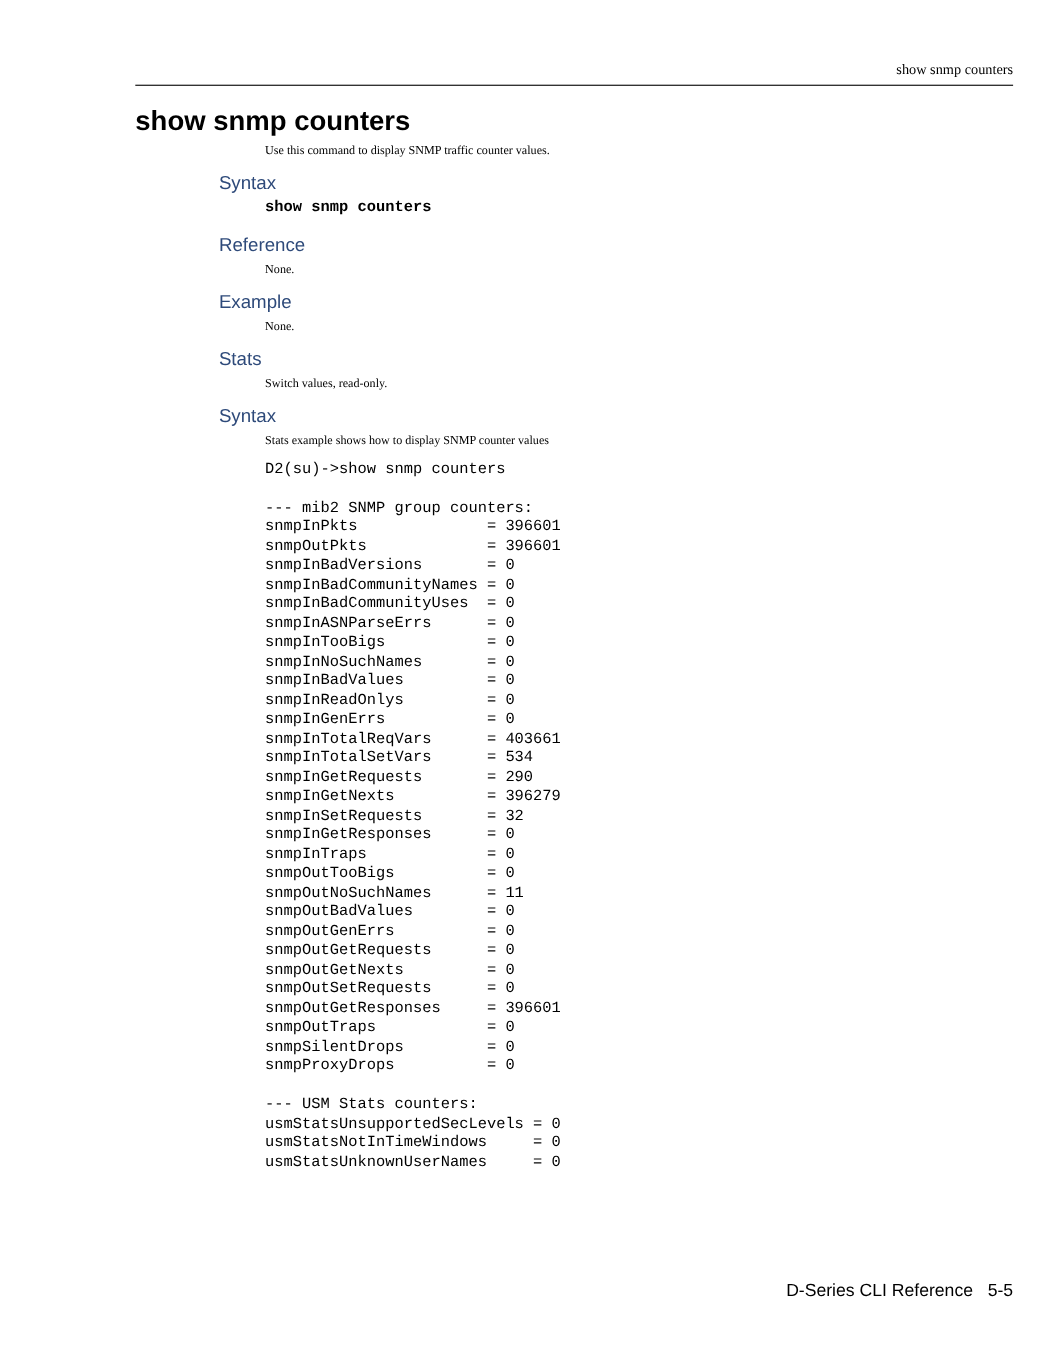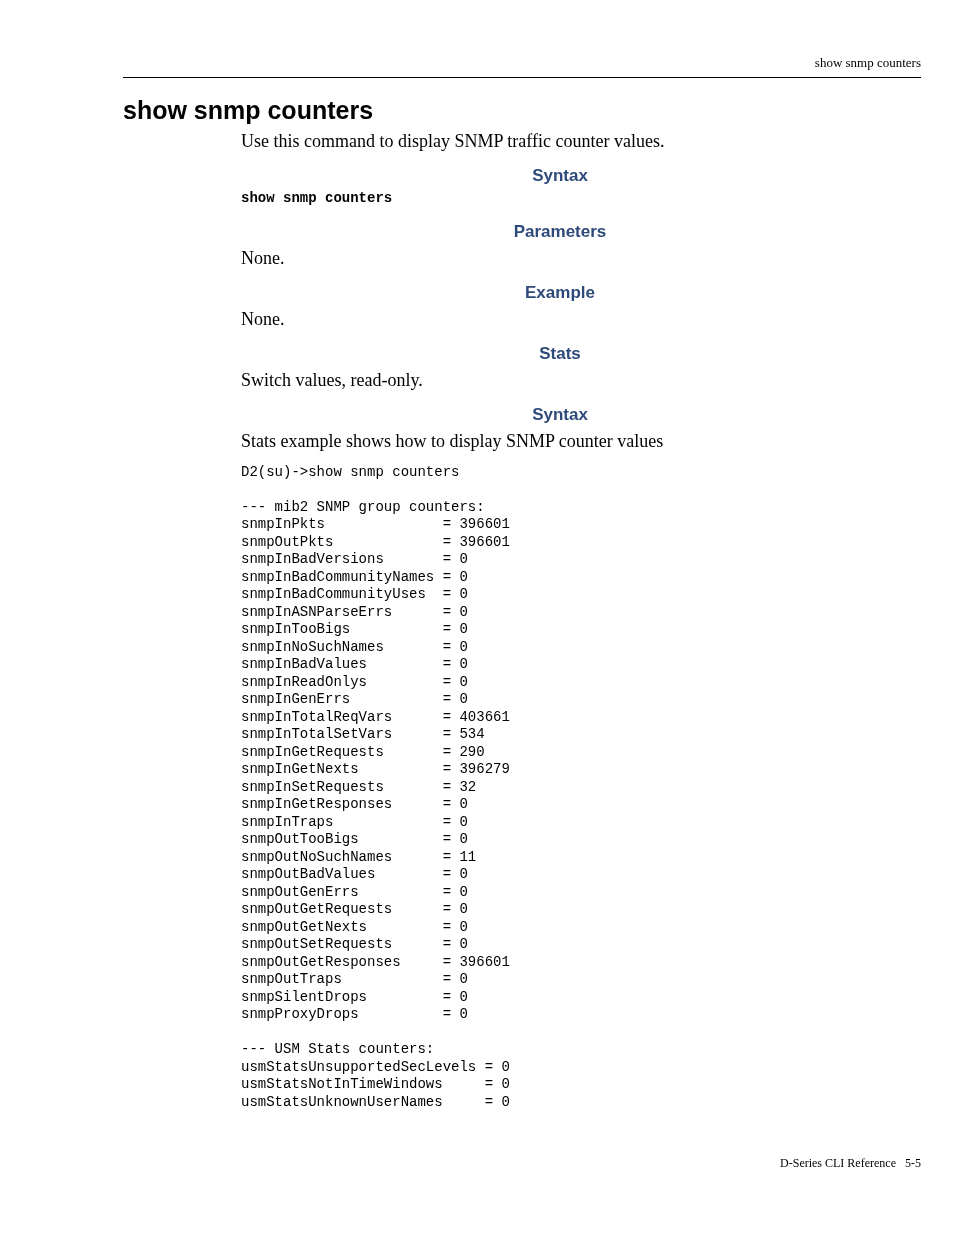--- a/index.html
+++ b/index.html
@@ -30,68 +30,67 @@
     font-family: Arial, Helvetica, sans-serif;
     font-weight: bold;
     font-size: 25px;
     margin: 0 0 6px 0;
     color: #000;
   }
   .indented {
     margin-left: 118px;
   }
   .body-p {
-    font-size: 18px;
+    font-size: 11px;
     margin: 6px 0 12px 0;
   }
   h2.section {
     font-family: Arial, Helvetica, sans-serif;
-    font-weight: bold;
+    font-weight: normal;
     color: #2e4a7a;
     font-size: 17px;
     margin: 14px 0 4px 76px;
-    text-align: center;
   }
   .mono {
     font-family: "Courier New", Courier, monospace;
     font-size: 14px;
     white-space: pre;
     line-height: 1.25;
     margin: 2px 0 6px 0;
   }
   .mono.bold {
     font-weight: bold;
   }
   .footer {
     position: absolute;
-    bottom: 64px;
+    bottom: 52px;
     right: 78px;
-    font-size: 12px;
-    font-family: Liberation Serif, serif;
+    font-size: 16px;
+    font-family: Liberation Sans, sans-serif;
   }
 </style>
 </head>
 <body>
 
 <div class="page">
 
   <div class="running-head">show snmp counters</div>
 
   <h1 class="title">show snmp counters</h1>
 
   <div class="indented">
     <p class="body-p">Use this command to display SNMP traffic counter values.</p>
   </div>
 
   <h2 class="section">Syntax</h2>
   <div class="indented">
     <div class="mono bold">show snmp counters</div>
   </div>
 
-  <h2 class="section">Parameters</h2>
+  <h2 class="section">Reference</h2>
   <div class="indented">
     <p class="body-p">None.</p>
   </div>
 
   <h2 class="section">Example</h2>
   <div class="indented">
     <p class="body-p">None.</p>
   </div>
 
   <h2 class="section">Stats</h2>

